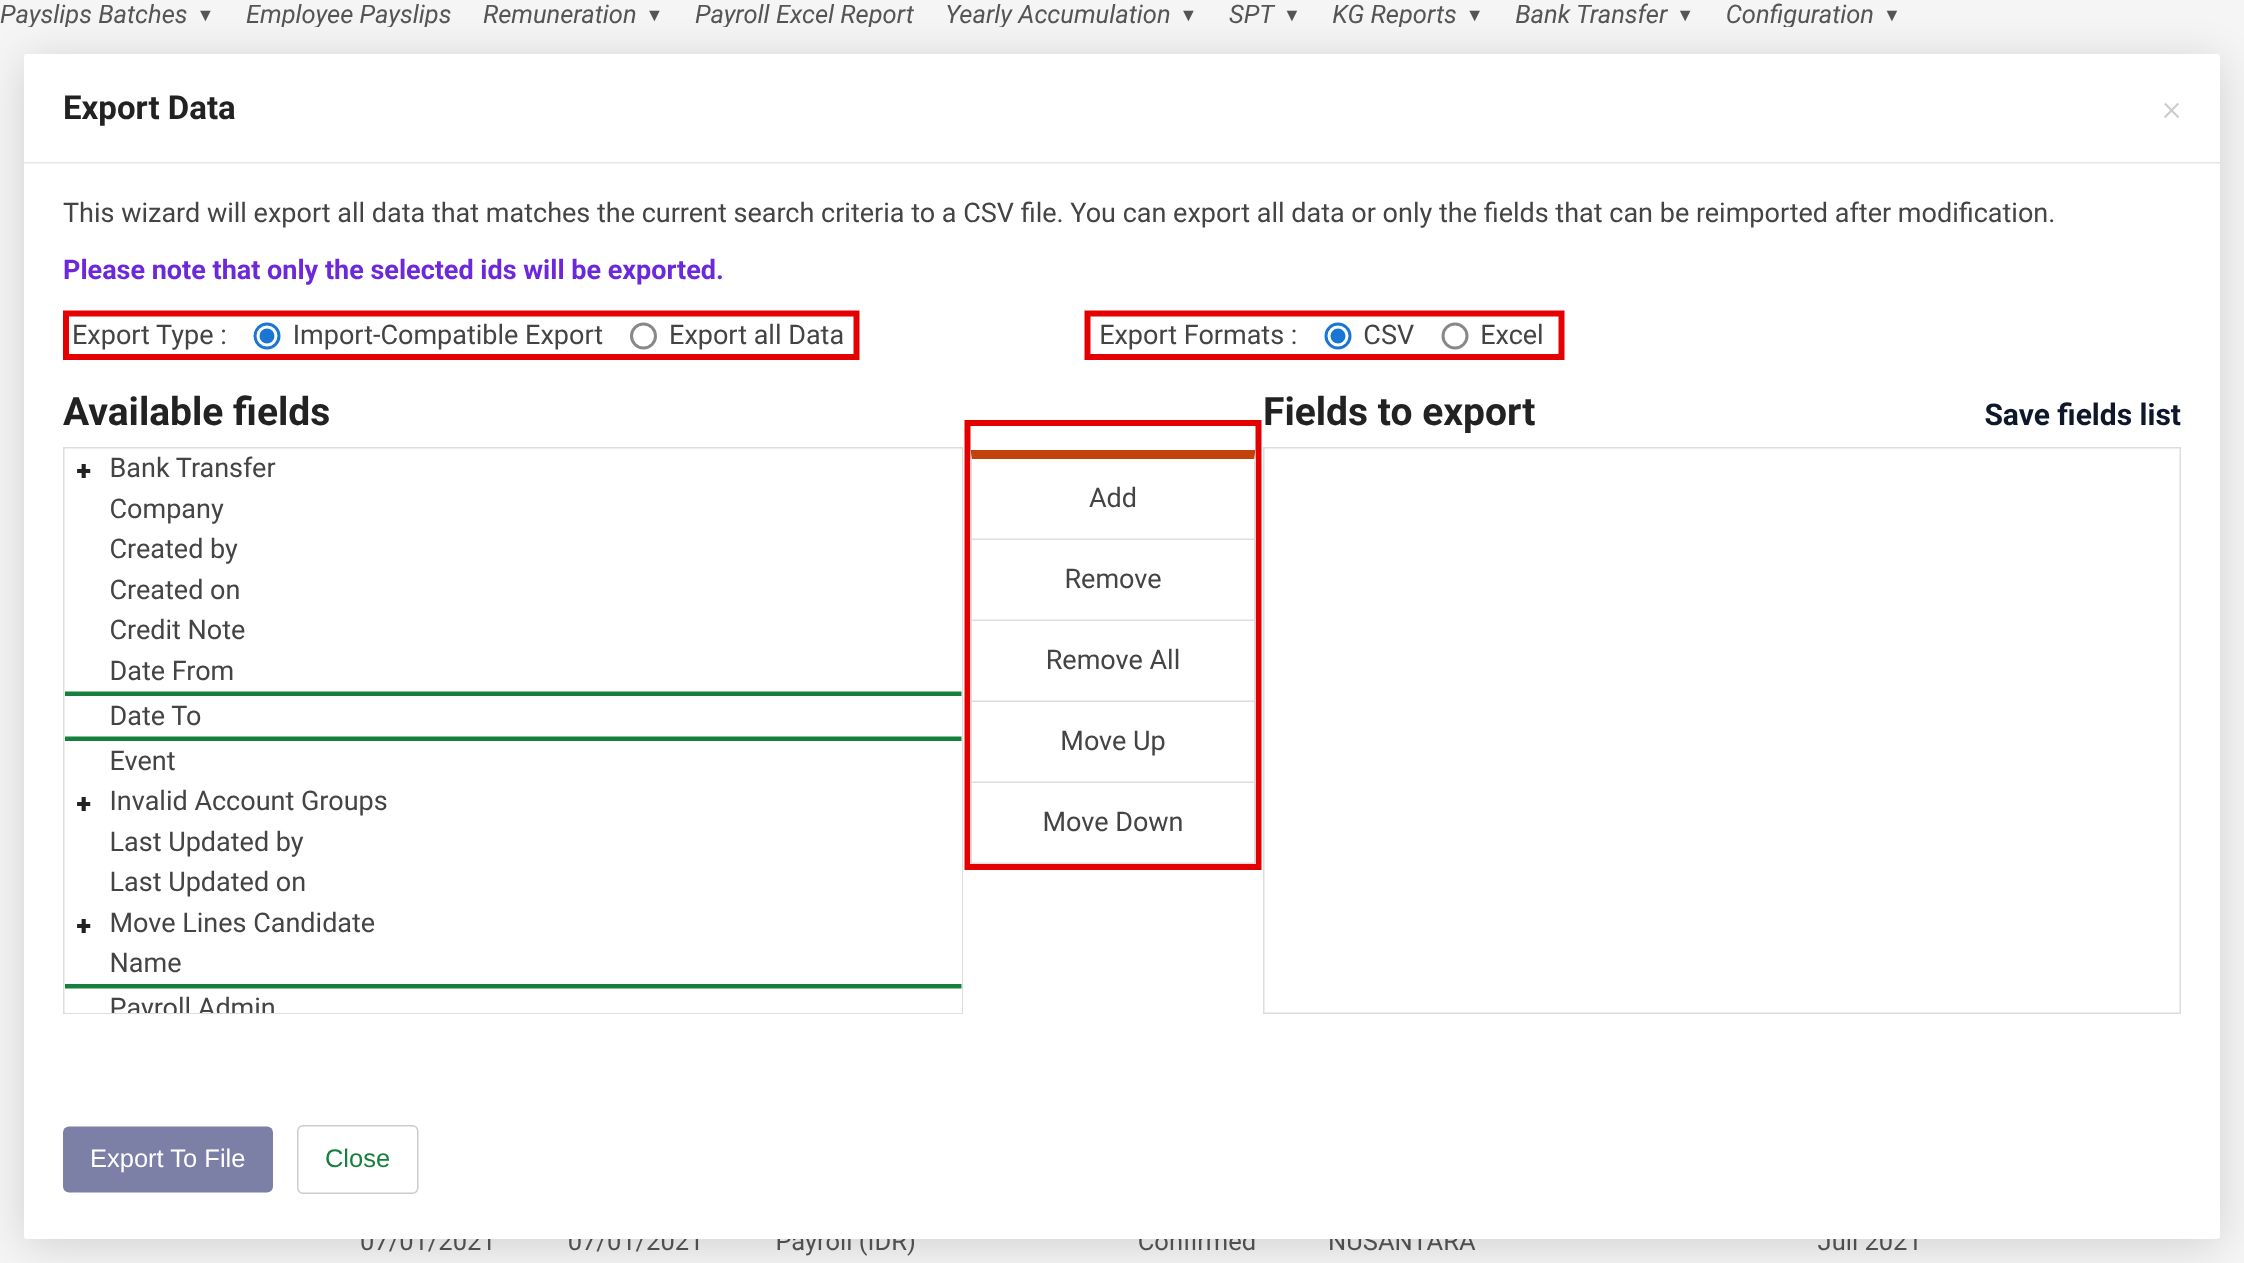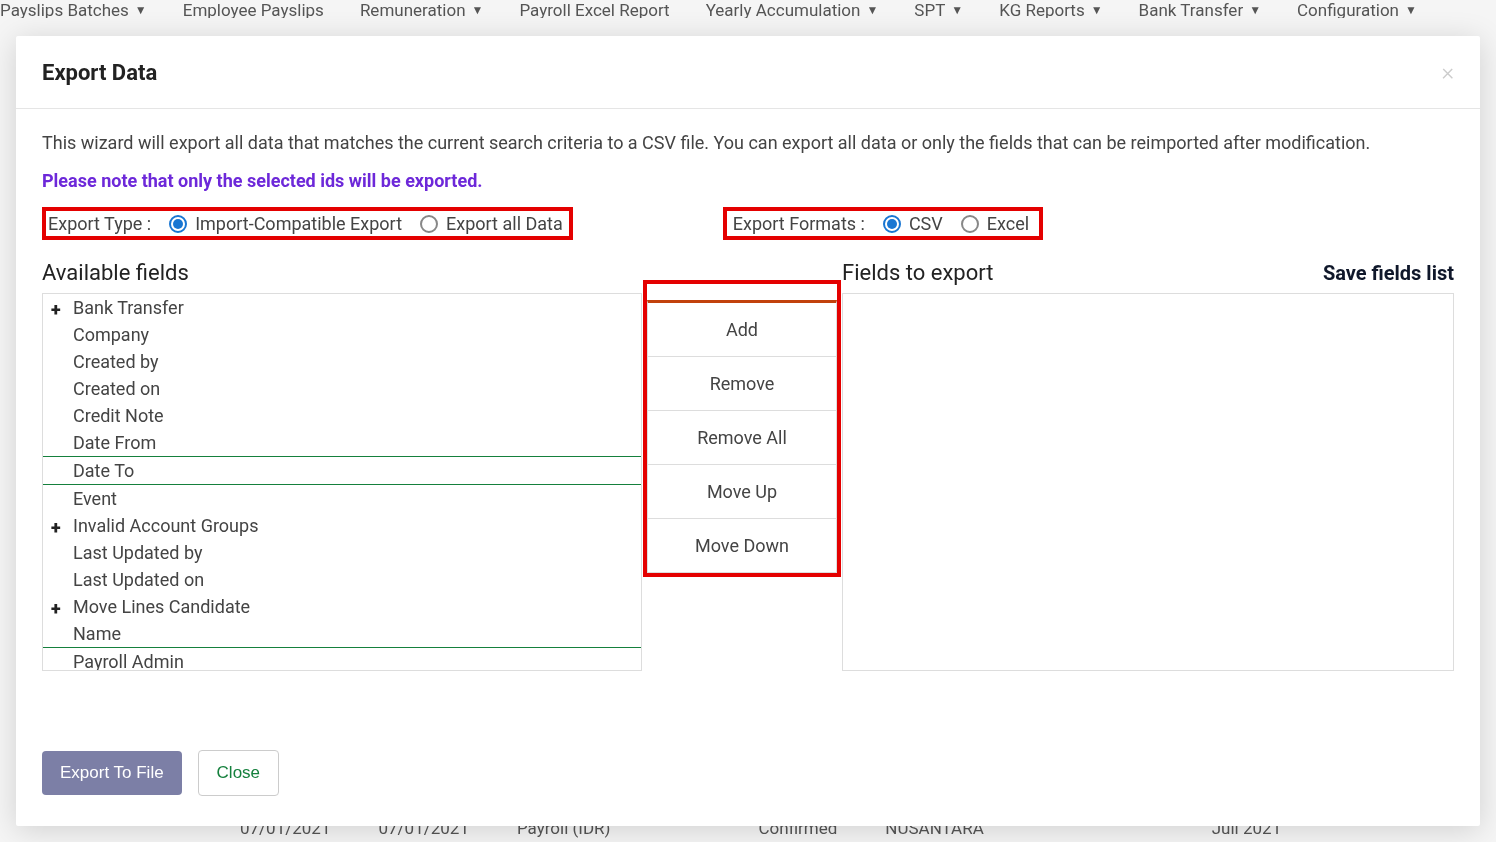--- a/index.html
+++ b/index.html
@@ -15,23 +15,24 @@
   overflow: hidden;
   position: relative;
 }
 .nav-bar {
   height: 18px;
   display: flex;
   align-items: flex-start;
   padding: 0 0px;
   color: #666;
   font-size: 17px;
-  gap: 36px;
+  gap: 21px;
   white-space: nowrap;
   overflow: hidden;
+  font-style: italic;
 }
 .nav-item {
   display: inline-flex;
   align-items: center;
   cursor: pointer;
   color: #555;
 }
 .nav-item .caret {
   margin-left: 6px;
   font-size: 12px;
@@ -142,22 +143,22 @@
   width: 200px;
   display: flex;
   flex-direction: column;
   align-items: center;
   padding-top: 20px;
 }
 .col-export {
   flex: 1;
 }
 .section-label {
-  font-size: 22px;
-  font-weight: 400;
+  font-size: 26px;
+  font-weight: 700;
   color: #222;
   margin-bottom: 8px;
 }
 .export-header {
   display: flex;
   justify-content: space-between;
   align-items: baseline;
 }
 .save-link {
   font-size: 20px;
@@ -182,21 +183,21 @@
   background: #bbb;
   border-radius: 0;
 }
 .field-item {
   padding: 3px 8px 3px 30px;
   font-size: 18px;
   color: #444;
   cursor: pointer;
   position: relative;
 }
-.sel-bot { border-bottom: 1px solid #15803d; }
+.sel-bot { border-bottom: 3px solid #15803d; }
 .field-item .expand {
   position: absolute;
   left: 8px;
   top: 5px;
   font-weight: 900;
   color: #222;
   font-size: 18px;
 }
 .fields-export {
   border: 1px solid #ddd;
@@ -212,21 +213,21 @@
   border: 1px solid #ddd;
   border-top: none;
   padding: 16px 8px;
   text-align: center;
   font-size: 18px;
   color: #444;
   cursor: pointer;
   background: #fff;
 }
 .action-btn:first-child {
-  border-top: 3px solid #c2410c;
+  border-top: 6px solid #c2410c;
   margin-top: 16px;
 }
 .modal-footer {
   padding: 22px 26px 30px 26px;
 }
 .btn-primary {
   background: #7c7fa6;
   color: #fff;
   border: none;
   padding: 12px 18px;

